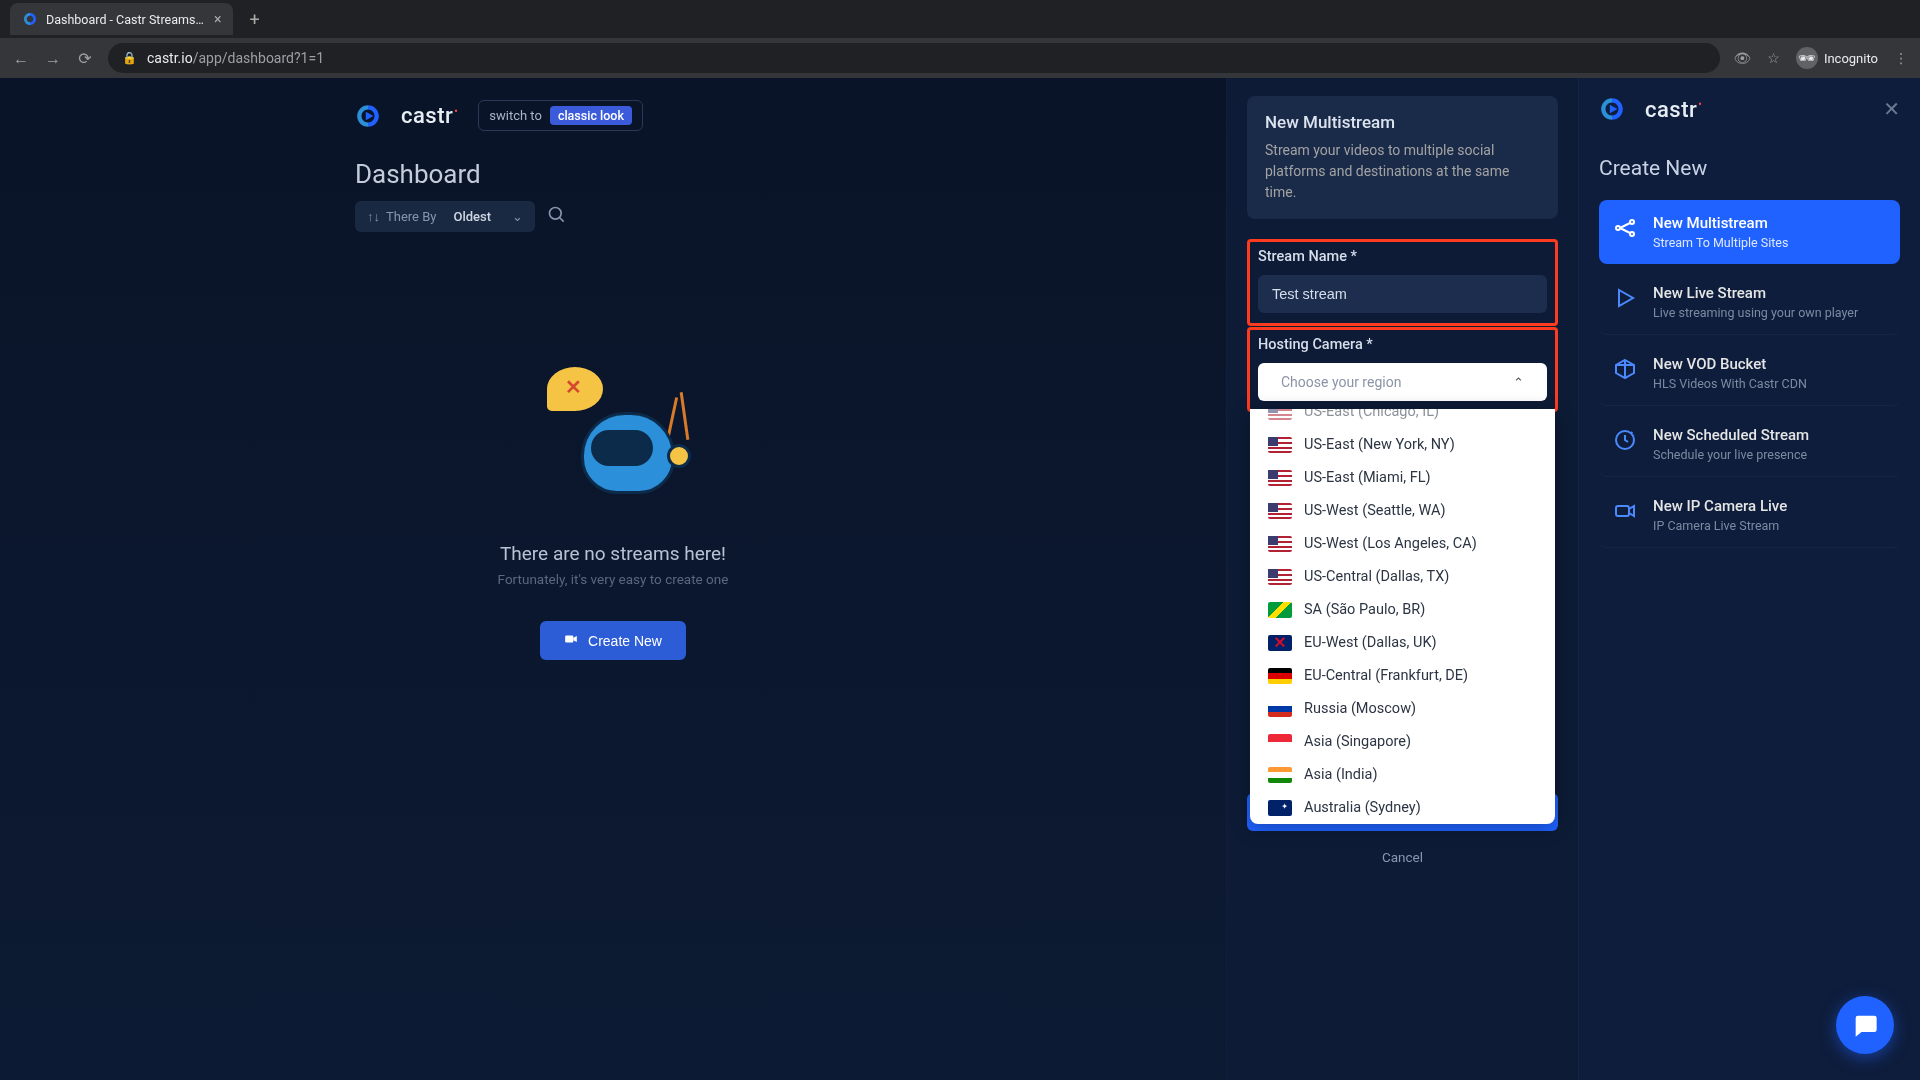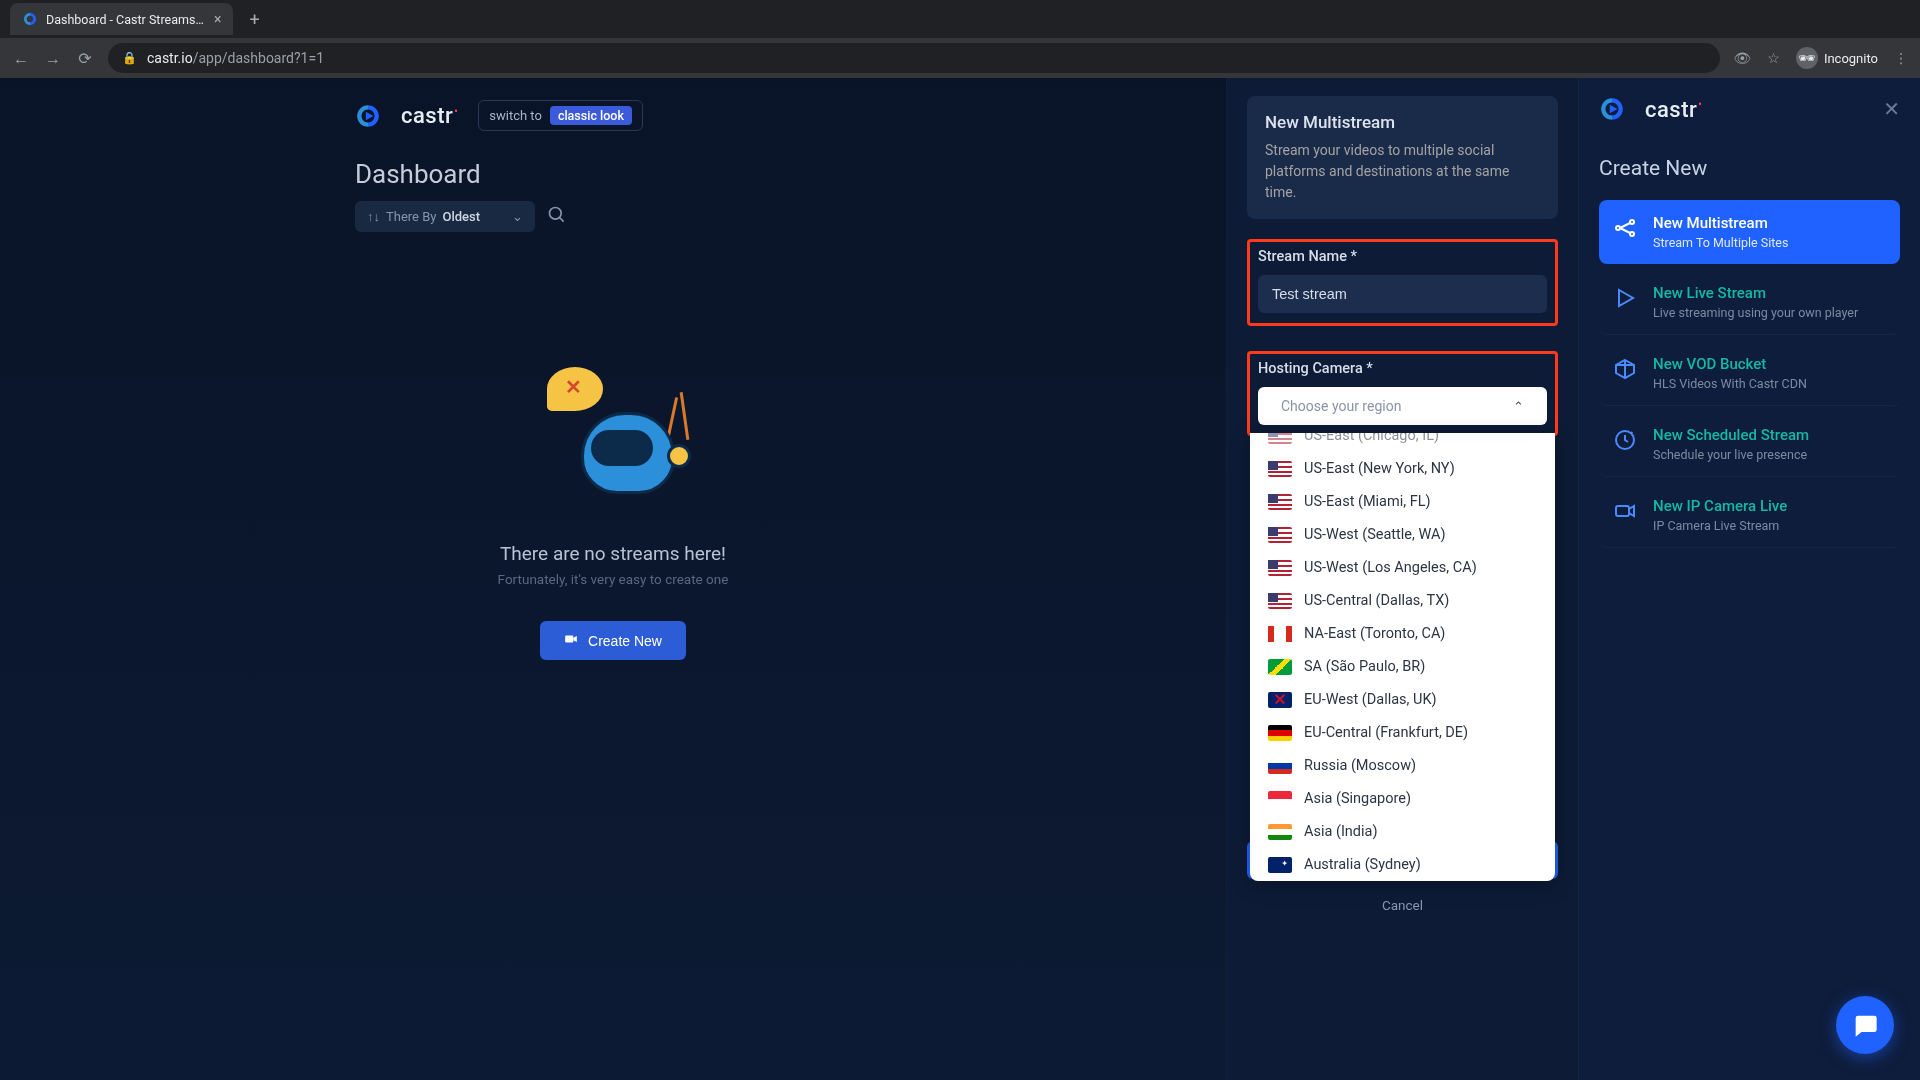--- a/index.html
+++ b/index.html
@@ -62,21 +62,21 @@
 .classic-badge { background:#3b5bdb; color:#fff; padding:2px 8px; border-radius:4px; font-size:12.5px; font-weight:500;}
 
 .dash-title { font-size: 26px; color:#c4ccd9; padding: 18px 0 12px 355px; font-weight:400;}
 .sort-row { display:flex; align-items:center; gap:12px; padding-left:355px;}
 .sort-select {
   display:flex; align-items:center; gap:8px;
   background:#1a2942; border-radius:6px; padding:8px 12px; font-size:13px; color:#8694ad;
   width: 180px; justify-content:space-between;
 }
 .sort-label { display:flex; gap:6px; align-items:center;}
-.sort-strong { color:#d0d7e3; font-weight:500;}
+.sort-strong { color:#d0d7e3; font-weight:500;margin-left:11px;}
 .search-circle { color:#8694ad; font-size:18px; }
 
 .empty-state { text-align:center; margin-top:120px; }
 .helmet-art { width:220px; height:160px; margin:0 auto 30px; position:relative; }
 .empty-title { font-size:19px; color:#b8c2d4; margin-bottom:6px;}
 .empty-sub { font-size:13.5px; color:#5a6780;}
 .create-btn {
   margin-top:34px; background:#2c5dd6; color:#fff; border:none;
   padding:11px 24px; border-radius:6px; font-size:14px; display:inline-flex; align-items:center; gap:10px;
 }
@@ -86,21 +86,21 @@
 .form-panel {
   width: 352px; background: #0d1b36; padding: 18px 20px;
   border-left: 1px solid rgba(255,255,255,0.02);
   position: relative;
 }
 .form-card-header {
   background:#1a2a49; border-radius:8px; padding:16px 18px; margin-bottom:20px;
 }
 .form-card-title { font-size:17px; color:#dce3ef; font-weight:500; margin-bottom:8px;}
 .form-card-desc { font-size:14px; color:#a3a3a3; line-height:1.5;}
-.highlight-box { border:3px solid #ff3b1f; border-radius:4px; padding:6px 8px 10px; margin-bottom:25px;}
+.highlight-box { border:3px solid #ff3b1f; border-radius:4px; padding:6px 8px 10px; margin-bottom:1px;}
 .field-label { font-size:14.5px; color:#d6deeb; font-weight:500; margin-bottom:10px; display:block;}
 .text-input {
   width:100%; background:#1c2d4d; border:none; border-radius:6px;
   padding:11px 14px; font-size:14.5px; color:#d6deeb;
 }
 .select-box {
   width:100%; background:#fff; border-radius:6px; padding:11px 23px;
   display:flex; justify-content:space-between; align-items:center;
   font-size:14px; color:#8a94a6;
 }
@@ -151,21 +151,21 @@
 .create-title { font-size:21px; color:#c8d2e4; font-weight:400; margin-bottom:20px;}
 
 .create-opt {
   display:flex; align-items:flex-start; gap:16px; padding:14px 14px;
   border-radius:8px; margin-bottom:6px; border-bottom:1px solid rgba(255,255,255,0.04);
 }
 .create-opt.active { background:#1f62ff; border-bottom:none;}
 .opt-icon { width:24px; height:24px; color:#4b89ff; flex-shrink:0; margin-top:2px;}
 .create-opt.active .opt-icon { color:#fff;}
 .opt-texts { flex:1;}
-.opt-title { font-size:15px; color:#14b8a6; font-weight:500; margin-bottom:3px;}
+.opt-title { font-size:15px; color:#e5e5e5; font-weight:500; margin-bottom:3px;}
 .create-opt.active .opt-title { color:#fff;}
 .opt-sub { font-size:12.5px; color:#7d8aa3;}
 .create-opt.active .opt-sub { color:rgba(255,255,255,0.85);}
 
 
 .chat-fab {
   position:fixed; bottom:26px; right:26px; width:58px; height:58px;
   background:#1f62ff; border-radius:50%; display:flex; align-items:center; justify-content:center;
   box-shadow:0 4px 16px rgba(31,98,255,0.5);
 }
@@ -313,24 +313,20 @@
             <span class="flag flag-us"></span>
             <span>US-West (Seattle, WA)</span>
           </div>
           <div class="region-item">
             <span class="flag flag-us"></span>
             <span>US-West (Los Angeles, CA)</span>
           </div>
           <div class="region-item">
             <span class="flag flag-us"></span>
             <span>US-Central (Dallas, TX)</span>
-          </div>
-          <div class="region-item">
-            <span class="flag flag-ca"></span>
-            <span>NA-East (Toronto, CA)</span>
           </div>
           <div class="region-item">
             <span class="flag flag-br"></span>
             <span>SA (São Paulo, BR)</span>
           </div>
           <div class="region-item">
             <span class="flag flag-uk"></span>
             <span>EU-West (Dallas, UK)</span>
           </div>
           <div class="region-item">

